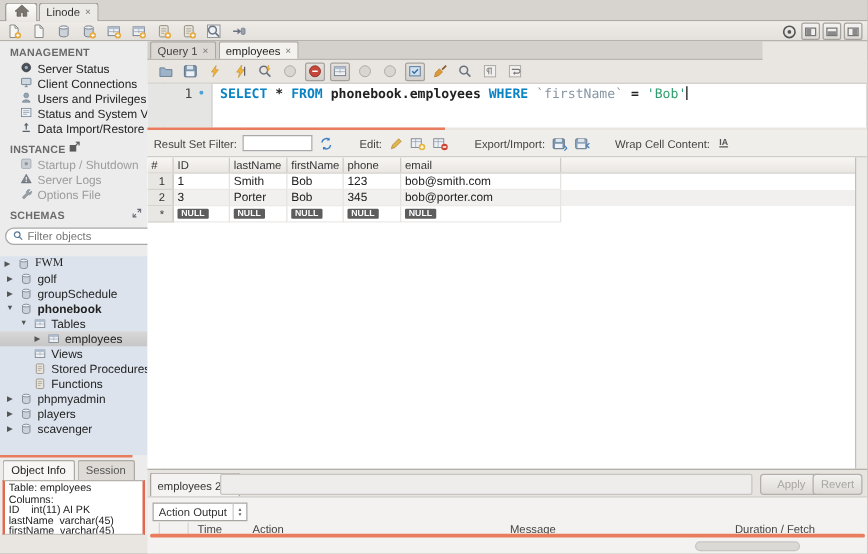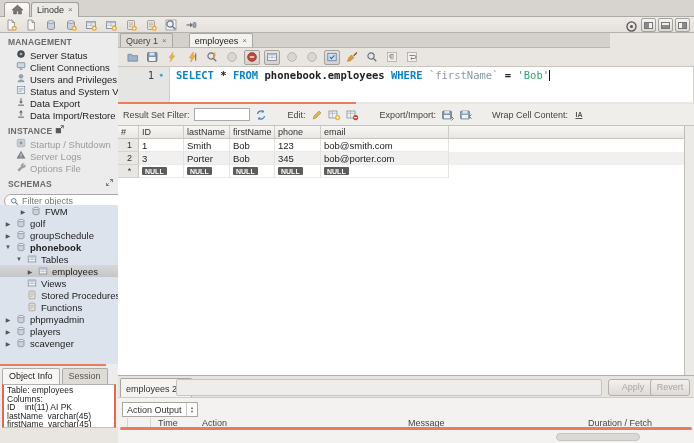--- a/index.html
+++ b/index.html
@@ -42,21 +42,21 @@
   .tree-row.bold{font-weight:bold;}
   .tree-arrow{width:8px;font-size:6px;color:#555;text-align:center;flex:0 0 auto;}
   .sb-orange{position:absolute;left:0;top:331px;width:106px;height:2px;background:var(--accent);}
   .info-tabs{position:absolute;left:2px;top:335px;height:16px;display:flex;gap:2px;}
   .itab{height:16px;padding:0 6px;font-size:9px;color:#555;background:#dedbd7;border:1px solid #aeaaa5;border-bottom:none;border-radius:2px 2px 0 0;line-height:15px;}
   .itab.active{background:#f7f6f4;color:#222;}
   .info-box{position:absolute;left:2px;top:351px;width:114px;height:44px;background:#fff;border-top:1px solid #b5b1ac;border-bottom:1px solid #c5c1bc;border-left:2px solid #e06a50;border-right:2px solid #e06a50;padding:1px 3px;overflow:hidden;}
   .info-line{font-size:8.5px;line-height:8.5px;color:#222;white-space:pre;}
   .statusbar{position:absolute;left:0;top:428px;width:118px;height:15px;background:#e6e3df;border-top:1px solid #b1ada8;font-size:9px;color:#333;line-height:14px;padding-left:5px;}
   
-  .query-tabs{position:absolute;left:118px;top:33px;width:492px;height:15px;background:#d4d0cb;border-bottom:1px solid #b9b5b0;display:flex;align-items:flex-end;padding-left:2px;gap:16px;}
+  .query-tabs{position:absolute;left:118px;top:33px;width:492px;height:15px;background:#d4d0cb;border-bottom:1px solid #b9b5b0;display:flex;align-items:flex-end;padding-left:2px;gap:2px;}
   .qtab{height:14px;padding:0 5px;font-size:9px;color:#444;background:#dcd8d3;border:1px solid #aaa6a1;border-bottom:none;border-radius:2px 2px 0 0;display:flex;align-items:center;gap:4px;}
   .qtab.active{background:#f4f2ef;color:#222;}
   .editor-toolbar{position:absolute;left:118px;top:48px;width:576px;height:18px;background:#e9e6e2;display:flex;align-items:center;gap:4px;padding-left:6px;}
   .tbtn{width:16px;height:15px;display:flex;align-items:center;justify-content:center;}
   .tbtn.boxed{border:1px solid #a5a19c;background:linear-gradient(#e5e2dd,#d5d1cc);border-radius:2px;}
   .tbtn.disabled{opacity:.9;}
   .editor{position:absolute;left:118px;top:66px;width:576px;height:36px;background:#fff;border-top:1px solid #c9c5c0;border-right:1px solid #d5d2ce;}
   .gutter{position:absolute;left:0;top:0;width:52px;height:100%;background:#e5e5e3;border-right:1px solid #d0d0cd;}
   .lnum{position:absolute;left:0;top:2px;width:36px;text-align:right;font:10.5px "DejaVu Sans Mono",monospace;color:#444;}
   .stmt-dot{position:absolute;left:41px;top:2px;font-size:7px;color:#4aa0d8;line-height:11px;}
@@ -240,28 +240,20 @@
         </div>
         <div class="sb-item">
           <span><svg width="10" height="10" viewBox="0 0 12 12">
               <rect x="1.5" y="2" width="9" height="8" fill="#eef1f4" stroke="#68788a" stroke-width=".7"></rect>
               <path d="M3 4.3h6M3 6h6M3 7.7h3.7" stroke="#8b9bb0" stroke-width=".7"></path>
             </svg></span>
           <span>Status and System Variables</span>
         </div>
         <div class="sb-item">
           <span><svg width="10" height="10" viewBox="0 0 12 12">
-              <path d="M6 1.5v4.6" stroke="#55606a" stroke-width="1.2"></path>
-              <path d="M3.8 5.4L6 8l2.2-2.6z" fill="#55606a"></path>
-              <path d="M2.5 9.8h7" stroke="#55606a" stroke-width="1.2"></path>
-            </svg></span>
-          <span>Data Export</span>
-        </div>
-        <div class="sb-item">
-          <span><svg width="10" height="10" viewBox="0 0 12 12">
               <path d="M6 8V3.4" stroke="#55606a" stroke-width="1.2"></path>
               <path d="M3.8 4.1L6 1.5l2.2 2.6z" fill="#55606a"></path>
               <path d="M2.5 9.8h7" stroke="#55606a" stroke-width="1.2"></path>
             </svg></span>
           <span>Data Import/Restore</span>
         </div>
       </div>
     <div class="sec-h">
       <span>INSTANCE</span>
       <span><svg width="9" height="9" viewBox="0 0 12 12">
@@ -306,21 +298,21 @@
       </span>
     </div>
     <div class="filter-box">
       <span><svg width="9" height="9" viewBox="0 0 12 12">
             <circle cx="5" cy="5" r="3" fill="none" stroke="#5a7a9a" stroke-width="1.3"></circle>
             <path d="M7.3 7.3l3 3" stroke="#5a7a9a" stroke-width="1.4"></path>
           </svg></span>
       <input placeholder="Filter objects" style="">
     </div>
     <div class="schema-tree" id="schema-tree" style="background: rgb(220, 227, 236);">
-        <div class="tree-row" style="padding-left: 19px;">
+        <div class="tree-row" style="padding-left: 2px; font-family: Liberation Serif, serif;">
           <span class="tree-arrow">▶</span>
           <span style="transform: scale(0.85); display: flex;">
             <svg width="12" height="12" viewBox="0 0 12 12">
               <path d="M2.5 3v6c0 1 2 1.5 3.5 1.5S9.5 10 9.5 9V3" fill="#ccd2da" stroke="#79818e" stroke-width=".8"></path>
               <ellipse cx="6" cy="3" rx="3.5" ry="1.3" fill="#eef1f4" stroke="#79818e" stroke-width=".8"></ellipse>
             </svg>
           </span>
           <span>FWM</span>
         </div>
         <div class="tree-row" style="padding-left: 4px;">

